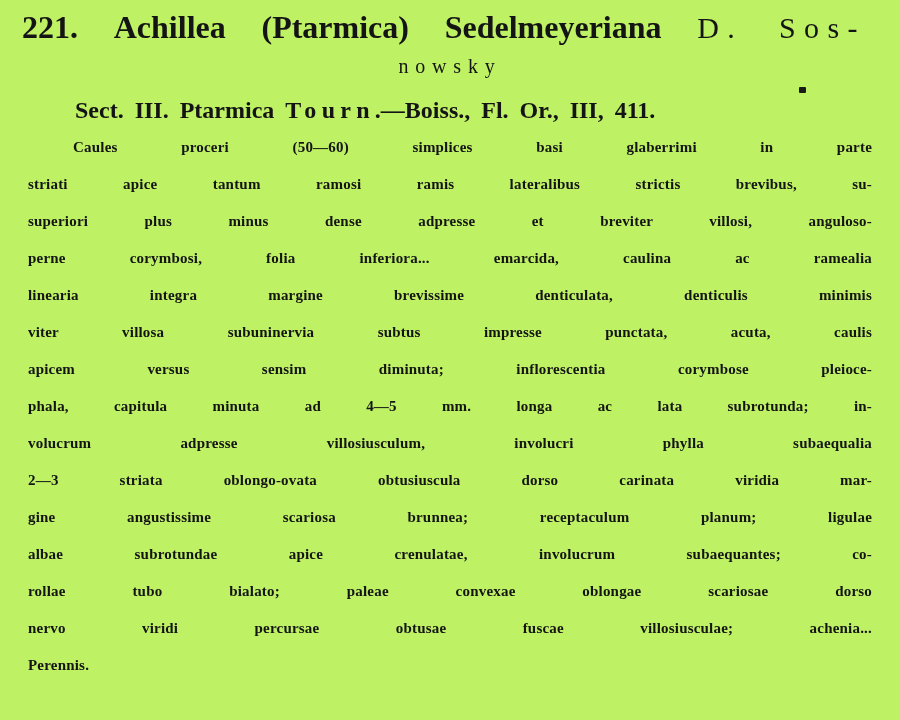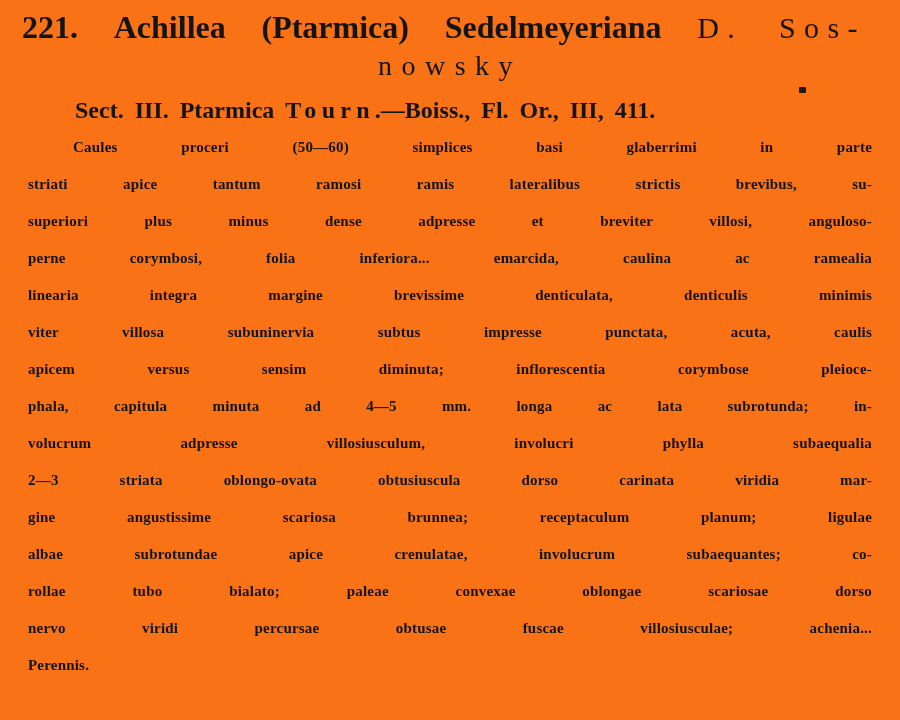--- a/index.html
+++ b/index.html
@@ -4,21 +4,21 @@
 <style>
   html, body {
     margin: 0;
     padding: 0;
     background: #fcfcf9;
   }
   .page {
     position: relative;
     width: 900px;
     height: 720px;
-    background: #f97316;
+    background: #bef264;
     color: #141414;
     font-family: "Liberation Serif", "DejaVu Serif", serif;
     overflow: hidden;
     box-sizing: border-box;
   }
   
   .h1row {
     display: flex;
     justify-content: space-between;
     align-items: baseline;
@@ -32,21 +32,21 @@
     font-weight: 400;
     font-size: 30px;
     letter-spacing: 0.28em;
   }
   .h2row {
     display: flex;
     justify-content: center;
     align-items: baseline;
     gap: 12px;
     margin-top: 6px;
-    font-size: 28px;
+    font-size: 20px;
     line-height: 30px;
     font-weight: 400;
   }
   .h2row .spaced {
     letter-spacing: 0.34em;
   }
   
   .sect {
     margin: 16px 30px 0 28px;
     padding-left: 47px;

